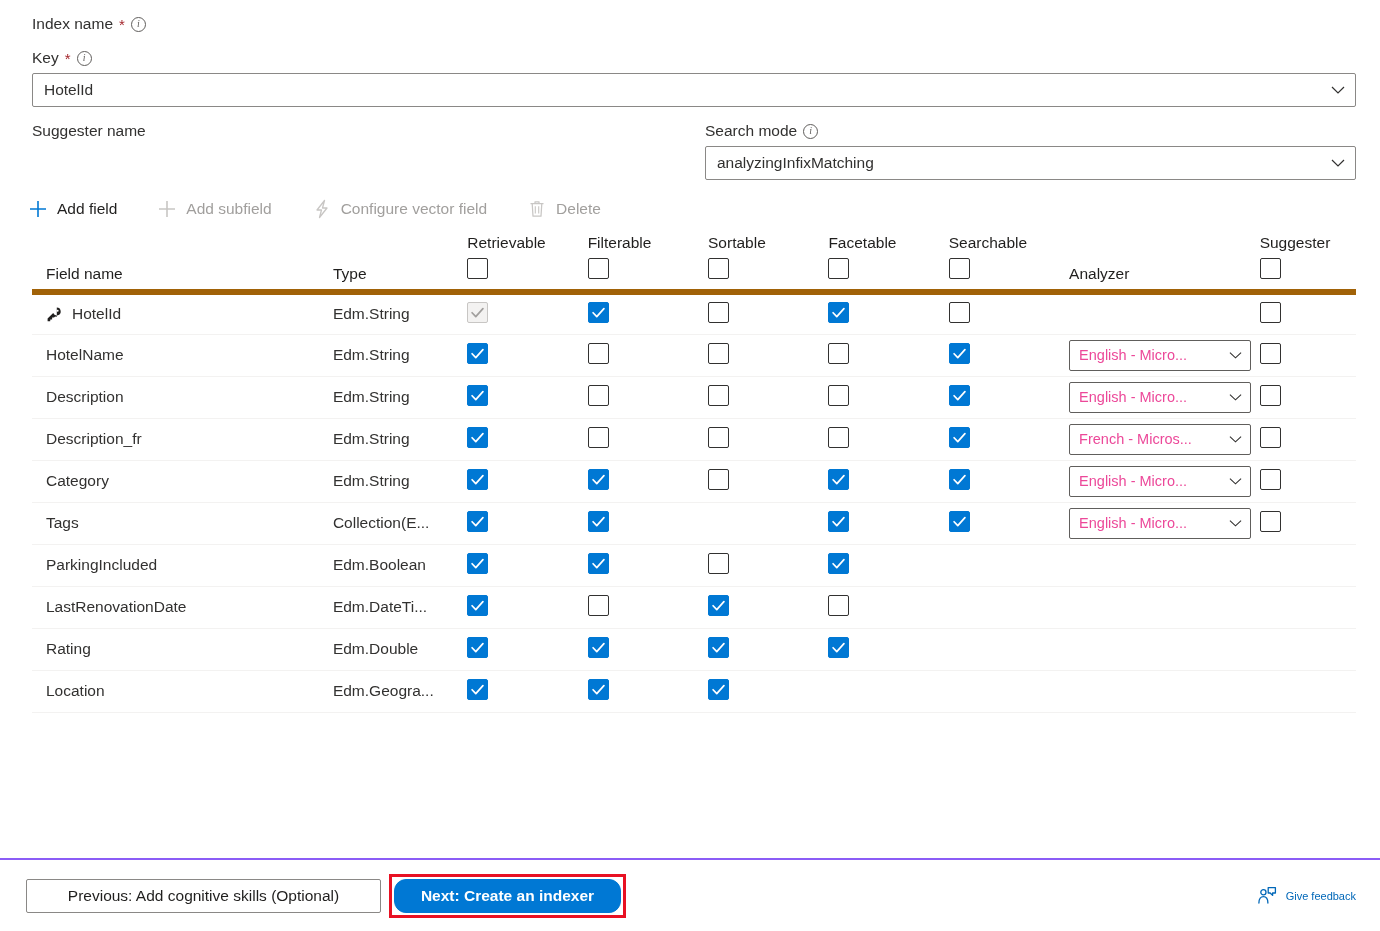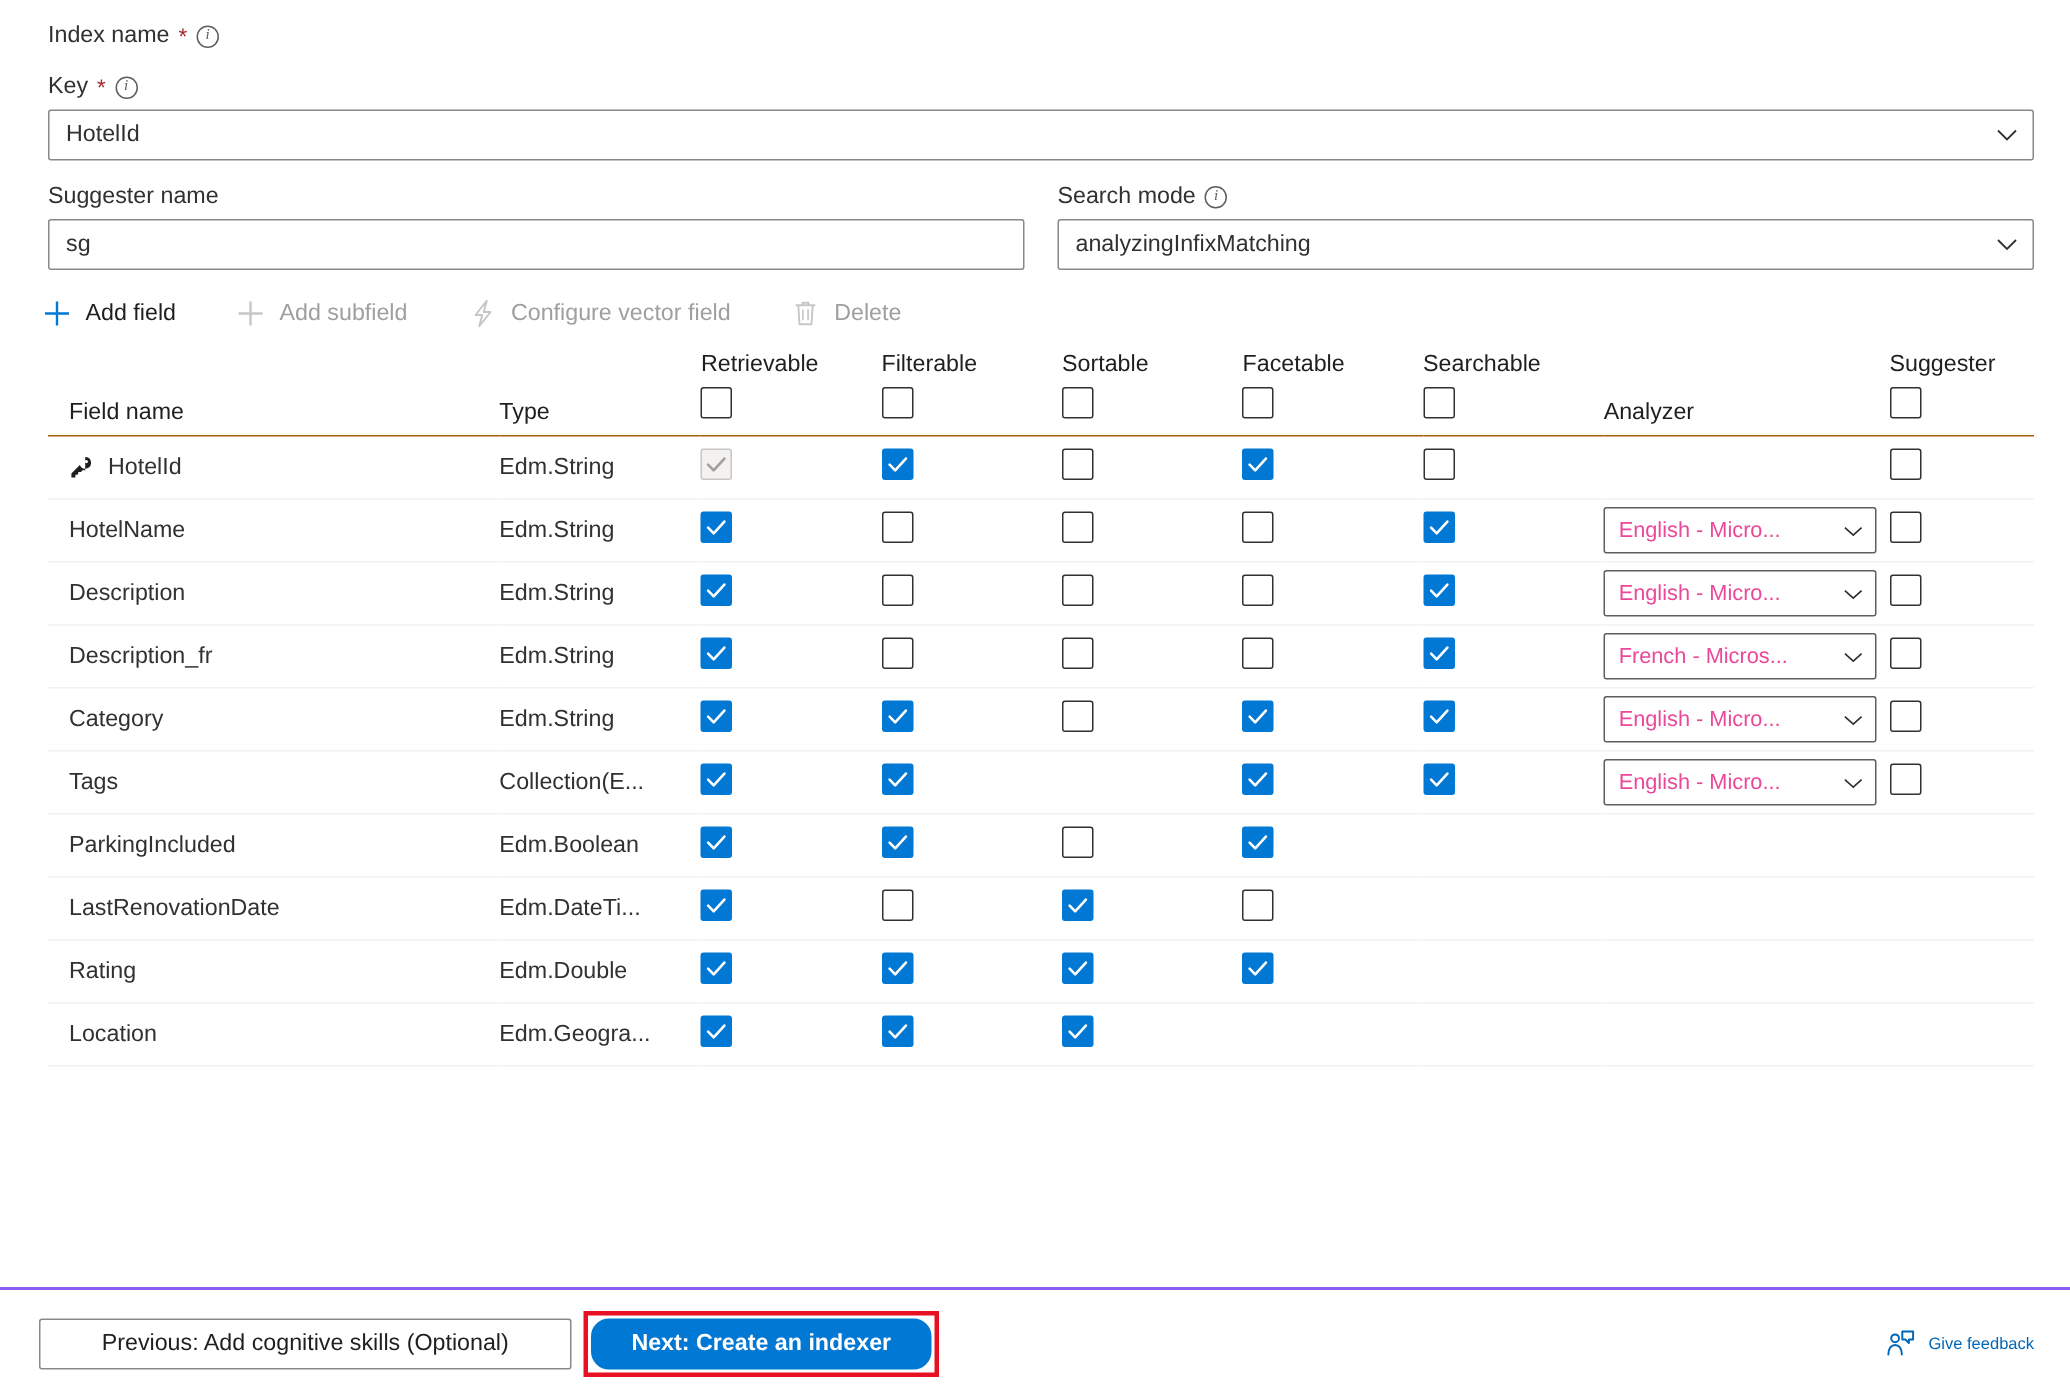--- a/index.html
+++ b/index.html
@@ -82,21 +82,21 @@
   table.fields {
     width: 100%; border-collapse: collapse;
     table-layout: fixed;
   }
   table.fields thead th {
     font-weight: normal;
     font-size: 15.5px; color: #201f1e;
     text-align: left;
     vertical-align: bottom;
     padding: 0 0 6px 0;
-    border-bottom: 1px solid #a16207;
+    border-bottom: 6px solid #a16207;
   }
   .th-inner { display: flex; flex-direction: column; gap: 4px; }
   .th-inner .cb-wrap { margin-top: 2px; }
 
   table.fields tbody td {
     border-bottom: 1px solid #f3f2f1;
     height: 42px;
     font-size: 15.5px; color: #323130;
     vertical-align: middle;
     padding: 0;
@@ -219,21 +219,20 @@
             </svg>
         </span>
       </div>
     </div>
 
     <div class="two-col">
       <div>
         <div class="field-label">
           <span>Suggester name</span>
         </div>
-        <div class="text-input">sg</div>
       </div>
       <div>
         <div class="field-label">
           <span>Search mode</span>
           <span class="info-icon">i</span>
         </div>
         <div class="combo">
           <span>analyzingInfixMatching</span>
           <span class="chev">
             <svg viewBox="0 0 14 14">

